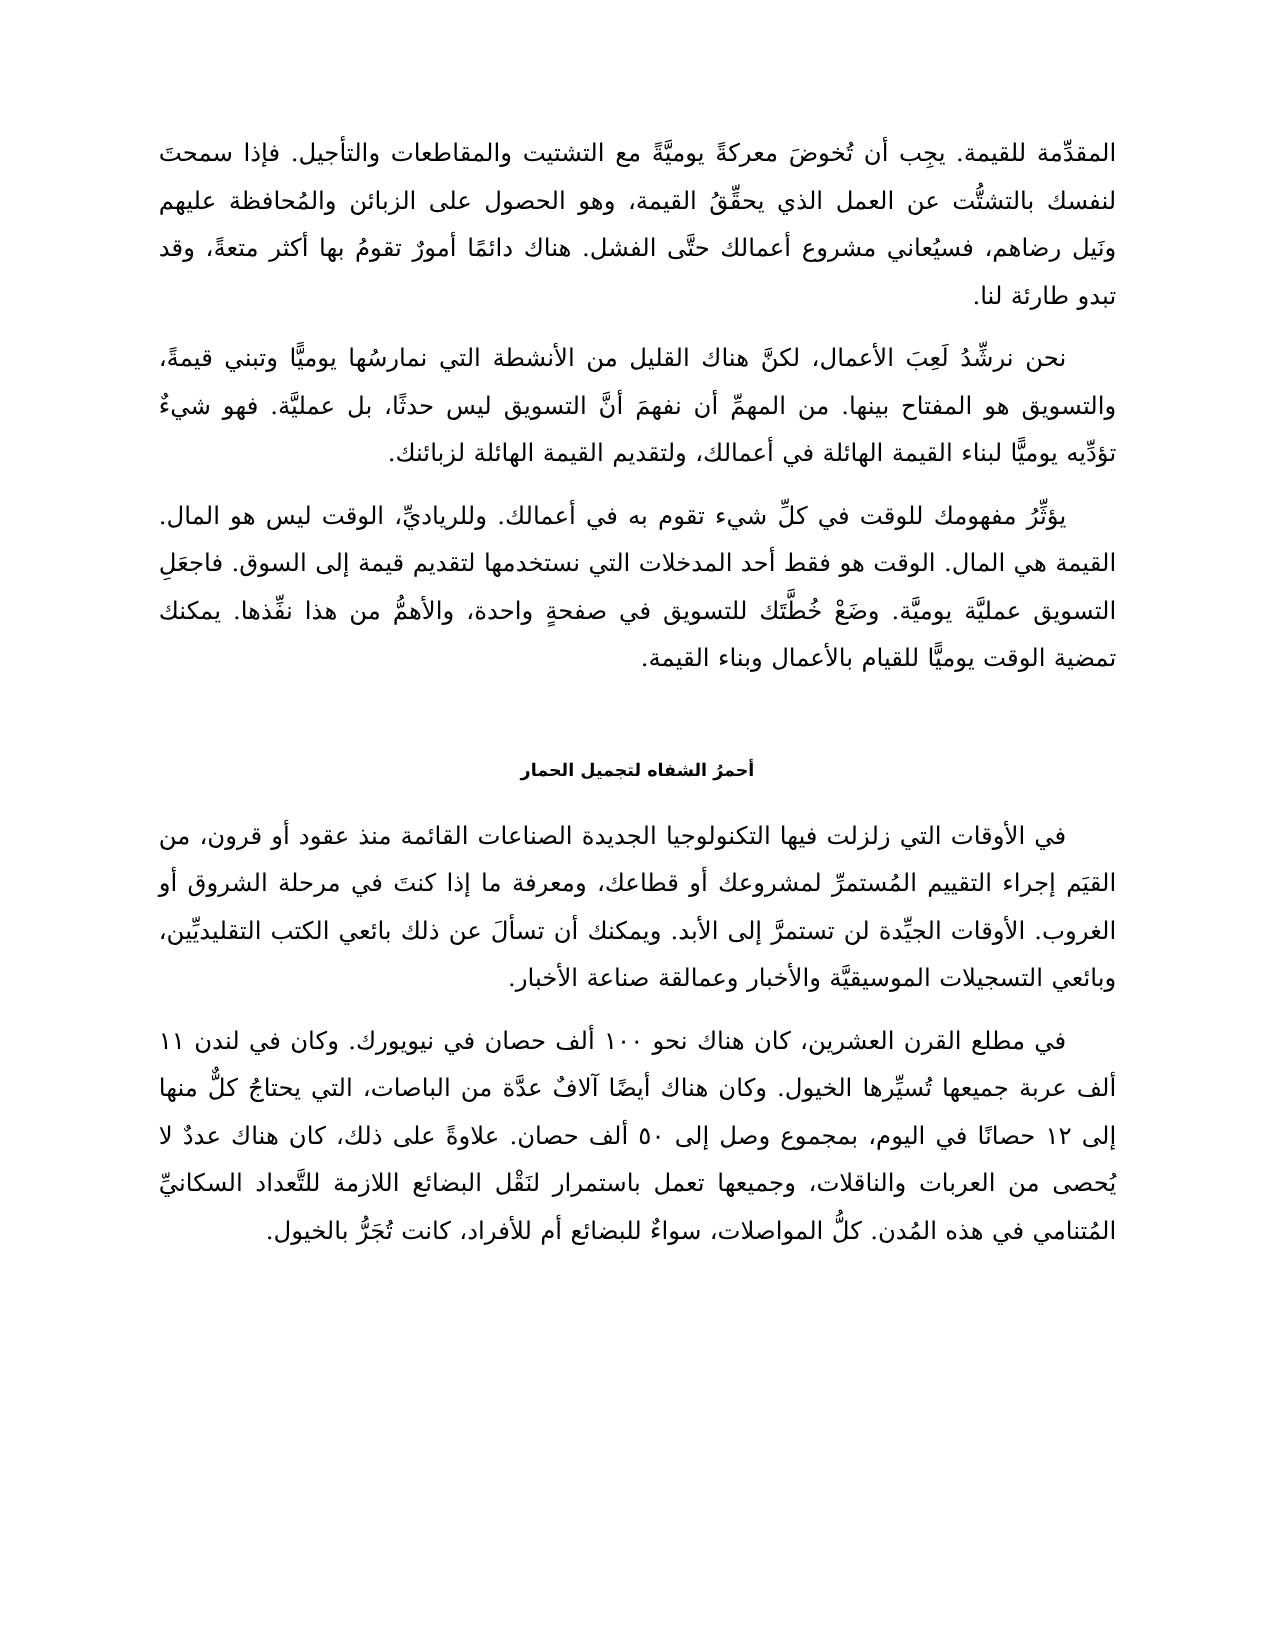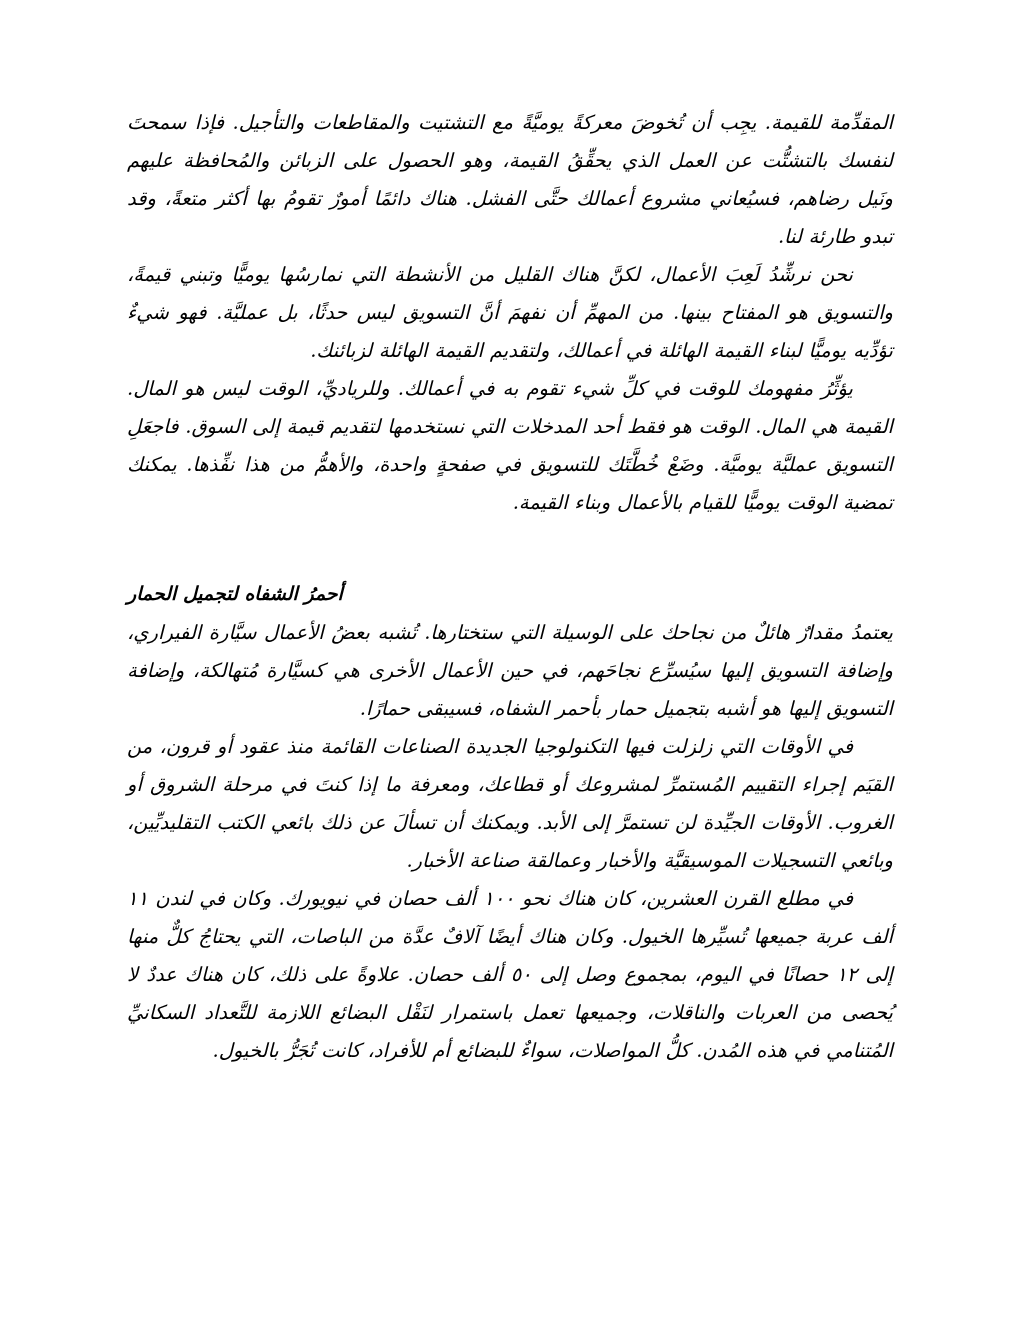--- a/index.html
+++ b/index.html
@@ -15,21 +15,20 @@
     color: #000000;
     overflow: hidden;
   }
 
   #page {
     position: relative;
     width: 1020px;
     height: 1107px;
     background: #ffffff;
     box-sizing: border-box;
-    font-style: italic;
   }
 
   #text-column {
     position: absolute;
     top: 104px;
     right: 127px;
     left: 127px;
     width: 766px;
     direction: rtl;
     text-align: justify;
@@ -45,35 +44,36 @@
     text-align: justify;
     text-align-last: center;
     direction: rtl;
     font-weight: 400;
     letter-spacing: 0px;
     word-spacing: 0.5px;
   }
 
   p.body-par.indent-first {
     text-indent: 40px;
+    margin-top: 12px;
   }
 
   p.tail-right {
     text-align-last: right;
   }
 
   h2.section-heading {
     margin: 0;
     padding: 0;
     font-family: "DejaVu Sans", "Liberation Sans", sans-serif;
-    font-size: 19px;
+    font-size: 14px;
     font-weight: 700;
     line-height: 30px;
     direction: rtl;
-    text-align: left;
+    text-align: center;
     letter-spacing: 0px;
   }
 
   .spacer-before-heading {
     height: 56px;
   }
 
   .spacer-after-heading {
     height: 6px;
   }
@@ -89,21 +89,20 @@
     <p class="body-par indent-first tail-right">نحن نرشِّدُ لَعِبَ الأعمال، لكنَّ هناك القليل من الأنشطة التي نمارسُها يوميًّا وتبني قيمةً، والتسويق هو المفتاح بينها. من المهمِّ أن نفهمَ أنَّ التسويق ليس حدثًا، بل عمليَّة. فهو شيءٌ تؤدِّيه يوميًّا لبناء القيمة الهائلة في أعمالك، ولتقديم القيمة الهائلة لزبائنك.</p>
 
     <p class="body-par indent-first tail-right">يؤثِّرُ مفهومك للوقت في كلِّ شيء تقوم به في أعمالك. وللرياديِّ، الوقت ليس هو المال. القيمة هي المال. الوقت هو فقط أحد المدخلات التي نستخدمها لتقديم قيمة إلى السوق. فاجعَلِ التسويق عمليَّة يوميَّة. وضَعْ خُطَّتَك للتسويق في صفحةٍ واحدة، والأهمُّ من هذا نفِّذها. يمكنك تمضية الوقت يوميًّا للقيام بالأعمال وبناء القيمة.</p>
 
     <div class="spacer-before-heading"></div>
 
     <h2 class="section-heading">أحمرُ الشفاه لتجميل الحمار</h2>
 
     <div class="spacer-after-heading"></div>
 
-    <p class="body-par tail-right">يعتمدُ مقدارٌ هائلٌ من نجاحك على الوسيلة التي ستختارها. تُشبه بعضُ الأعمال سيَّارة الفيراري، وإضافة التسويق إليها سيُسرِّع نجاحَهم، في حين الأعمال الأخرى هي كسيَّارة مُتهالكة، وإضافة التسويق إليها هو أشبه بتجميل حمار بأحمر الشفاه، فسيبقى حمارًا.</p>
 
     <p class="body-par indent-first tail-right">في الأوقات التي زلزلت فيها التكنولوجيا الجديدة الصناعات القائمة منذ عقود أو قرون، من القيَم إجراء التقييم المُستمرِّ لمشروعك أو قطاعك، ومعرفة ما إذا كنتَ في مرحلة الشروق أو الغروب. الأوقات الجيِّدة لن تستمرَّ إلى الأبد. ويمكنك أن تسألَ عن ذلك بائعي الكتب التقليديِّين، وبائعي التسجيلات الموسيقيَّة والأخبار وعمالقة صناعة الأخبار.</p>
 
     <p class="body-par indent-first tail-right">في مطلع القرن العشرين، كان هناك نحو ١٠٠ ألف حصان في نيويورك. وكان في لندن ١١ ألف عربة جميعها تُسيِّرها الخيول. وكان هناك أيضًا آلافٌ عدَّة من الباصات، التي يحتاجُ كلٌّ منها إلى ١٢ حصانًا في اليوم، بمجموع وصل إلى ٥٠ ألف حصان. علاوةً على ذلك، كان هناك عددٌ لا يُحصى من العربات والناقلات، وجميعها تعمل باستمرار لنَقْل البضائع اللازمة للتَّعداد السكانيِّ المُتنامي في هذه المُدن. كلُّ المواصلات، سواءٌ للبضائع أم للأفراد، كانت تُجَرُّ بالخيول.</p>
 
 
 
   </div>
 </div>
 

